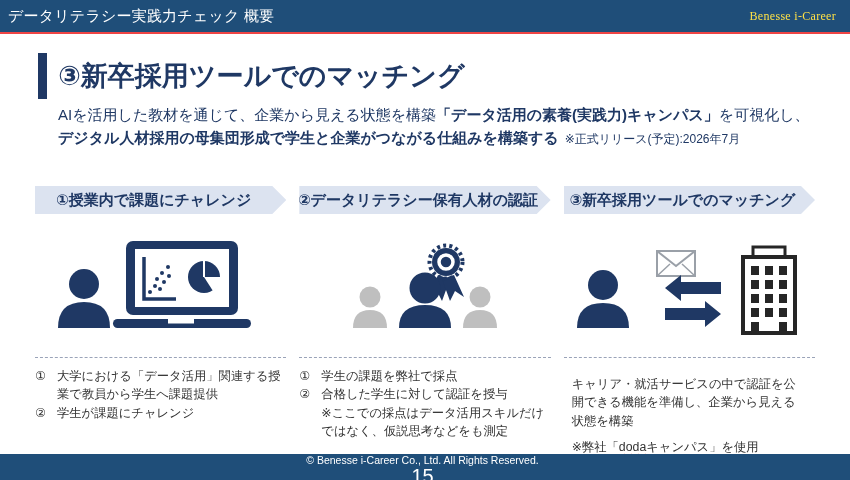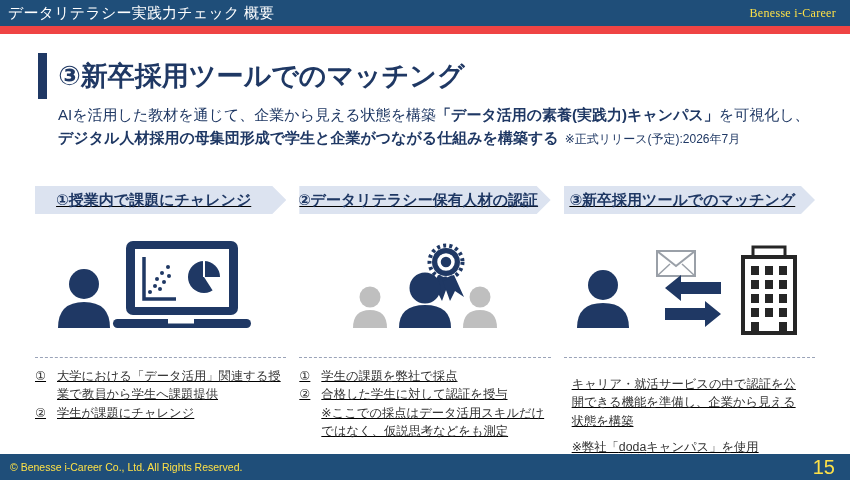--- a/index.html
+++ b/index.html
@@ -3,56 +3,56 @@
 <meta charset="utf-8">
 <style>
   html,body{margin:0;padding:0;}
   body{
     width:850px;height:480px;position:relative;overflow:hidden;background:#fff;
     font-family:"Liberation Sans","DejaVu Sans",sans-serif;
   }
   
   .topbar{
     position:absolute;top:0;left:0;right:0;height:34px;background:#1f4e79;
-    border-bottom:8px solid #ef4444;display:flex;align-items:center;
+    border-bottom:2px solid #ef4444;display:flex;align-items:center;
     justify-content:space-between;padding:0 14px 0 8px;box-sizing:border-box;
   }
   .topbar-title{color:#fff;font-size:15px;letter-spacing:.2px;}
   .topbar-logo{color:#fde047;font-size:12px;font-family:"Liberation Serif","DejaVu Serif",serif;letter-spacing:.3px;}
   
   .title-row{position:absolute;top:53px;left:38px;display:flex;align-items:center;}
   .title-accent{width:9px;height:46px;background:#1f3864;margin-right:11px;}
   .page-title{font-size:27px;font-weight:bold;color:#1f3864;margin:0;line-height:1;}
   .subtitle{position:absolute;top:103px;left:58px;right:20px;font-size:15px;color:#1f3864;line-height:1.55;}
   .subtitle b{font-weight:bold;}
   .release-note{font-size:12px;font-weight:normal;margin-left:6px;}
   
   .steps{position:absolute;top:186px;left:35px;right:35px;display:flex;gap:13px;}
-  .step{flex:1;display:flex;flex-direction:column;min-width:0;text-decoration:underline;}
+  .step{flex:1;display:flex;flex-direction:column;min-width:0;}
   .banner{
     height:28px;background:#dce3f0;color:#1f3864;font-weight:bold;font-size:15px;
     display:flex;align-items:center;justify-content:center;white-space:nowrap;
     clip-path:polygon(0 0, calc(100% - 14px) 0, 100% 50%, calc(100% - 14px) 100%, 0 100%);
     padding-right:14px;box-sizing:border-box;
   }
   .icon-area{
     height:144px;display:flex;align-items:flex-end;justify-content:center;
     border-bottom:1.5px dashed #9aa3b8;box-sizing:border-box;padding:8px 0 10px;
   }
   .step-text{padding-top:9px;font-size:12.3px;color:#333;line-height:1.5;}
   .item{display:flex;}
   .item .num{width:22px;flex-shrink:0;}
   .item.note{margin-left:22px;justify-content:flex-end;}
   .plain p{margin:8px;}
   .doda{text-decoration:underline;text-decoration-style:wavy;text-decoration-color:#e0392f;text-decoration-thickness:1px;text-underline-offset:2px;}
   
   .footer{
-    position:absolute;bottom:0;left:0;right:0;height:26px;background:#1f4e79;color:#fde047;
+    position:absolute;bottom:0;left:0;right:0;height:26px;background:#1f4e79;color:#ffffff;
     display:flex;align-items:center;justify-content:space-between;
-    padding:0 15px 0 10px;box-sizing:border-box;
+    padding:0 15px 0 10px;box-sizing:border-box;flex-direction:column;
   }
   .copyright{font-size:10.5px;}
   .page-number{font-size:20px;line-height:1;}
 </style>
 </head>
 <body>
 
 <div class="topbar">
   <span class="topbar-title">データリテラシー実践力チェック 概要</span>
   <span class="topbar-logo">Benesse i-Career</span>

